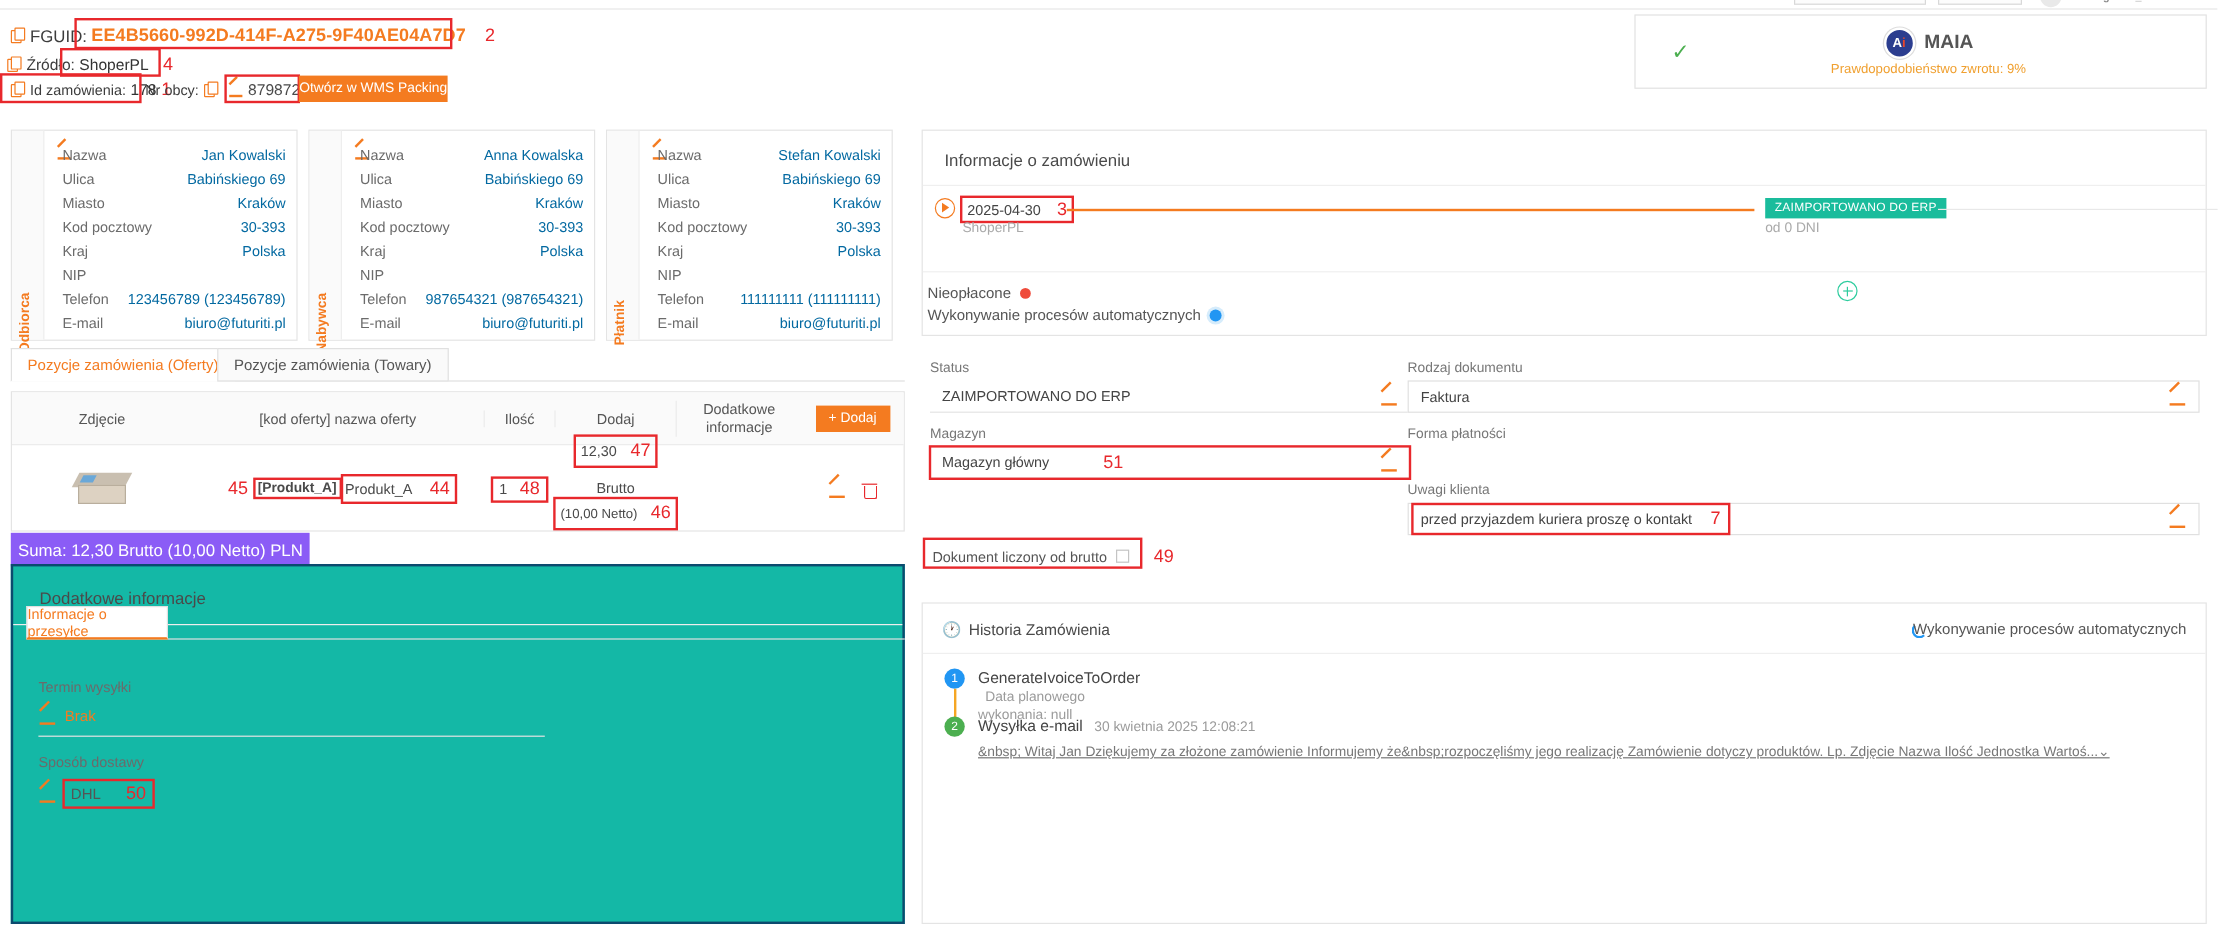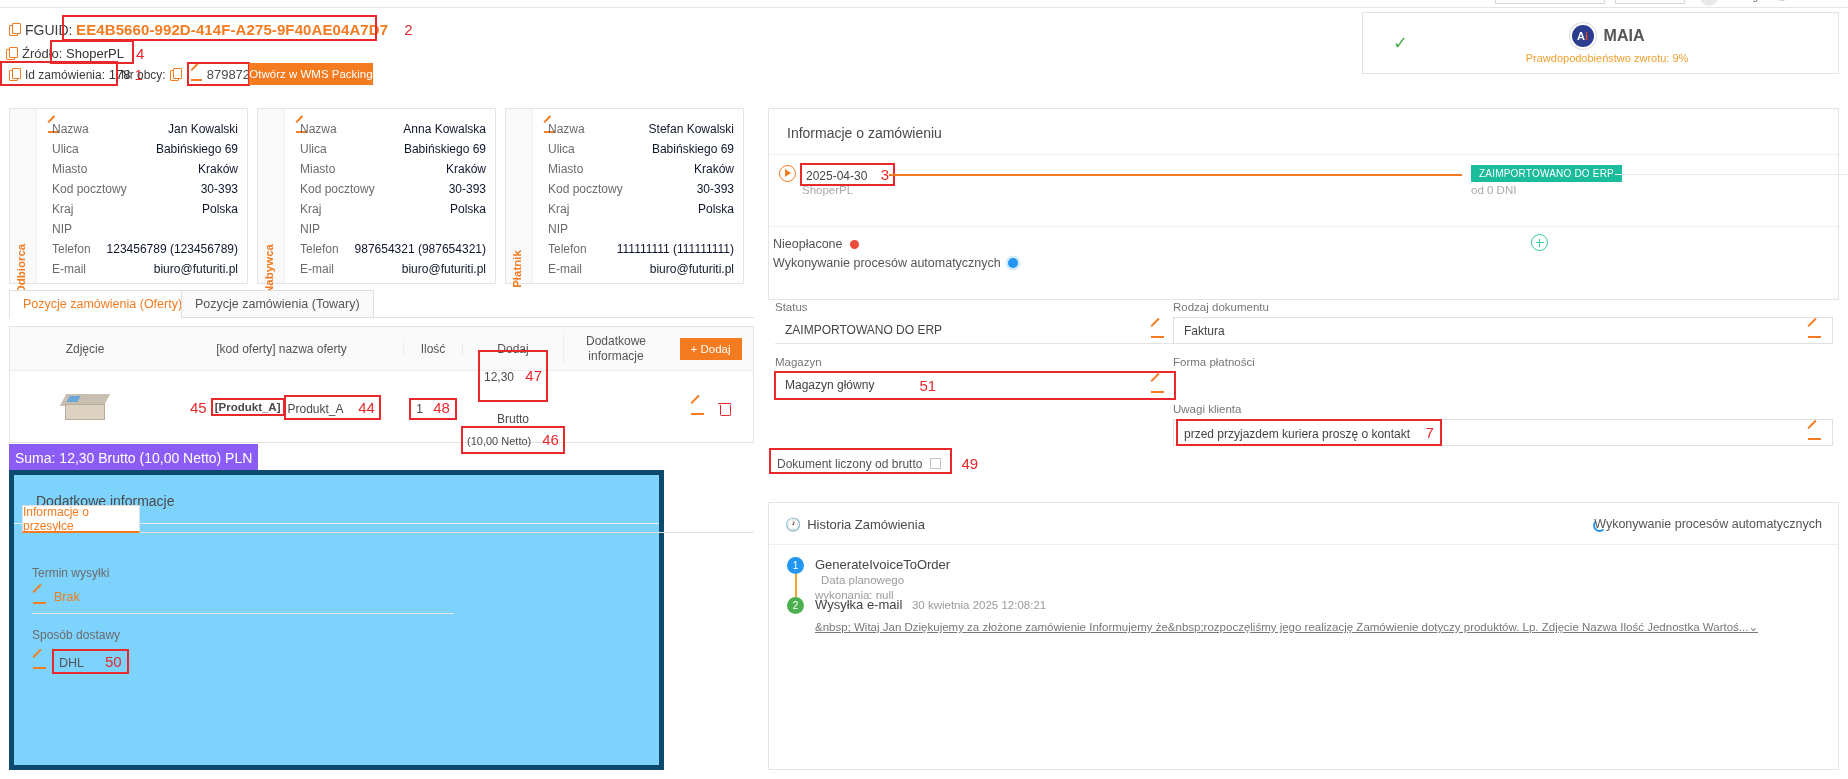--- a/index.html
+++ b/index.html
@@ -68,21 +68,21 @@
 
   
   .party { position:absolute; top:108px; width:239px; height:176px; border:1px solid #e4e4e4; background:#fff; }
   #p1{left:9px;} #p2{left:257px;} #p3{left:505px;}
   .party .side { position:absolute; left:0; top:0; width:27px; height:100%; background:#fafafa; border-right:1px solid #eee;}
   .party .sidetxt { position:absolute; left:-19px; bottom:8px; width:60px; text-align:center; transform:rotate(-90deg);
                     transform-origin:center; font-size:11.5px; font-weight:bold; color:#f47b20; }
   .party .rows { position:absolute; left:42px; top:10px; right:9px; }
   .party .prow { display:flex; justify-content:space-between; height:20px; align-items:center; font-size:12px; }
   .party .prow .k { color:#6b6b6b; }
-  .party .prow .v { color:#0f172a; }
+  .party .prow .v { color:#0369a1; }
 
   
   #tabs { position:absolute; left:9px; top:290px; width:745px; height:28px; border-bottom:1px solid #e0e0e0;}
   .tab { position:absolute; top:0; height:28px; padding:0 13px; display:flex; align-items:center; font-size:12.5px;
          border:1px solid #e0e0e0; background:#fafafa; color:#555; cursor:pointer;}
   .tab.active { background:#fff; color:#f47b20; border-bottom:1px solid #fff; }
   #tab0{left:0;} #tab1{left:172px;}
 
   
   #items { position:absolute; left:9px; top:326px; width:745px; height:117px; border:1px solid #e4e4e4; background:#fff; }
@@ -107,33 +107,33 @@
   .penico2 { display:inline-block; width:15px; height:15px; position:relative; cursor:pointer;}
   .penico2::before{content:"";position:absolute;left:2px;top:2px;width:11px;height:2.2px;background:#f47b20;transform:rotate(-45deg);transform-origin:left bottom;}
   .penico2::after{content:"";position:absolute;left:1px;bottom:0;width:13px;height:1.6px;background:#f47b20;}
   .trash { display:inline-block; width:13px; height:15px; position:relative; cursor:pointer;}
   .trash::before{content:"";position:absolute;left:0;top:3px;width:13px;height:1.8px;background:#e8282c;}
   .trash::after{content:"";position:absolute;left:2px;top:5px;width:9px;height:10px;border:1.6px solid #e8282c;border-top:0;border-radius:0 0 2px 2px;}
   #suma { position:absolute; left:9px; top:444px; height:28px; background:#8b5cf6; color:#fff; font-size:14px;
           padding:0 6px; display:flex; align-items:center; }
 
   
-  #addl { position:absolute; left:9px; top:470px; width:655px; height:300px; border:5px solid #0c4a6e; background:#7dd3fc;}
+  #addl { position:absolute; left:9px; top:470px; width:745px; height:300px; border:2px solid #0c4a6e; background:#14b8a6;}
   #addl .title { position:absolute; left:22px; top:18px; font-size:14px; color:#4a4a4a;}
   #addl .hr { position:absolute; left:0; top:48px; width:100%; height:1px; background:#eee;}
   #shtab { position:absolute; left:22px; top:505px; width:118px; height:28px; border:1px solid #e0e0e0; border-bottom:2px solid #f47b20;
            background:#fff; color:#f47b20; font-size:12px; display:flex; align-items:center; justify-content:center; cursor:pointer;}
   #shline { position:absolute; left:140px; top:532px; width:614px; height:1px; background:#e0e0e0;}
   .fld { position:absolute; }
   .fld .flbl { font-size:12px; color:#6b6b6b; }
   .fld .fval { display:flex; align-items:center; gap:7px; margin-top:9px; font-size:12.5px; color:#555;}
   .fld .fline { width:422px; height:1px; background:#e4e4e4; margin-top:9px;}
 
   
-  #ordinfo { position:absolute; left:768px; top:108px; width:1071px; height:192px; border:1px solid #e4e4e4; background:#fff;}
+  #ordinfo { position:absolute; left:768px; top:108px; width:1071px; height:172px; border:1px solid #e4e4e4; background:#fff;}
   #ordinfo .title { position:absolute; left:18px; top:16px; font-size:14px; color:#4a4a4a;}
   #ordinfo .hr1 { position:absolute; left:0; top:45px; width:100%; height:1px; background:#efefef;}
   #ordinfo .hr2 { position:absolute; left:0; top:117px; width:100%; height:1px; background:#efefef;}
   #trk { position:absolute; left:10px; top:48px; width:1060px; height:66px;}
   .playico { position:absolute; left:0; top:8px; width:17px; height:17px; border:1.6px solid #f47b20; border-radius:50%;}
   .playico::after{content:"";position:absolute;left:5px;top:3px;border-left:6px solid #f47b20;border-top:4px solid transparent;border-bottom:4px solid transparent;}
   #tdate { position:absolute; left:23px; top:8px; font-size:12px; color:#444;}
   #tsrc { position:absolute; left:23px; top:27px; font-size:11.5px; color:#aaa;}
   #tline1 { position:absolute; left:110px; top:17px; width:573px; height:1.6px; background:#f47b20;}
   #tbadge { position:absolute; left:692px; top:8px; height:17px; background:#1abc9c; color:#fff; font-size:10px;
@@ -394,21 +394,21 @@
         <span class="ann" style="margin-left:12px">44</span>
       </span>
     </div>
     <div class="qty">
       <span style="outline:2px solid #e8282c;padding:2px 5px">
         <span>1</span>
         <span class="ann" style="margin-left:7px">48</span>
       </span>
     </div>
     <div class="pr">
-      <div style="display:inline-block;outline:2px solid #e8282c;padding:12px 4px;position:relative;top:-10px">
+      <div style="display:inline-block;outline:2px solid #e8282c;padding:0 4px;position:relative;top:-10px">
         <span>12,30</span>
         <span class="ann" style="margin-left:8px">47</span>
       </div>
       <div>Brutto</div>
       <div style="display:inline-block;outline:2px solid #e8282c;padding:0 4px;font-size:11px">
         <span>(10,00 Netto)</span>
         <span class="ann" style="margin-left:8px">46</span>
       </div>
     </div>
     <div class="ex"></div>

